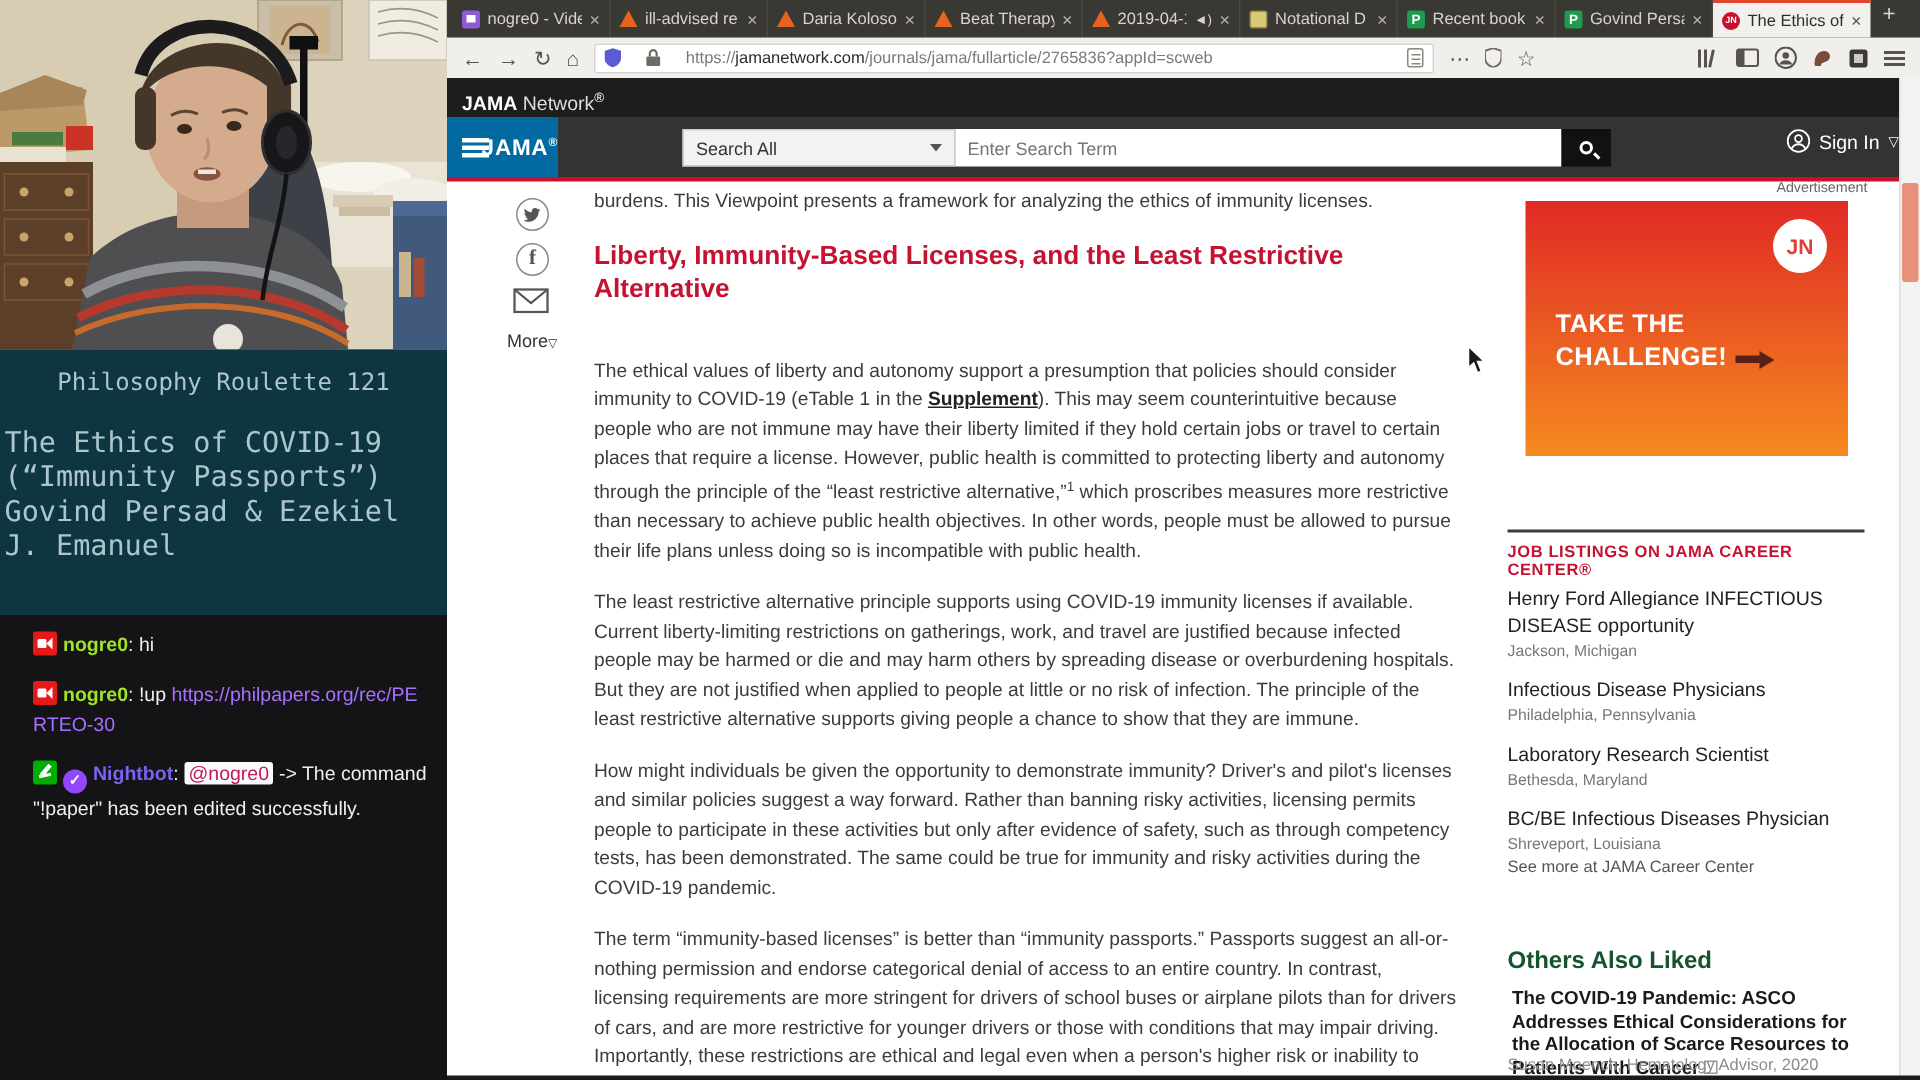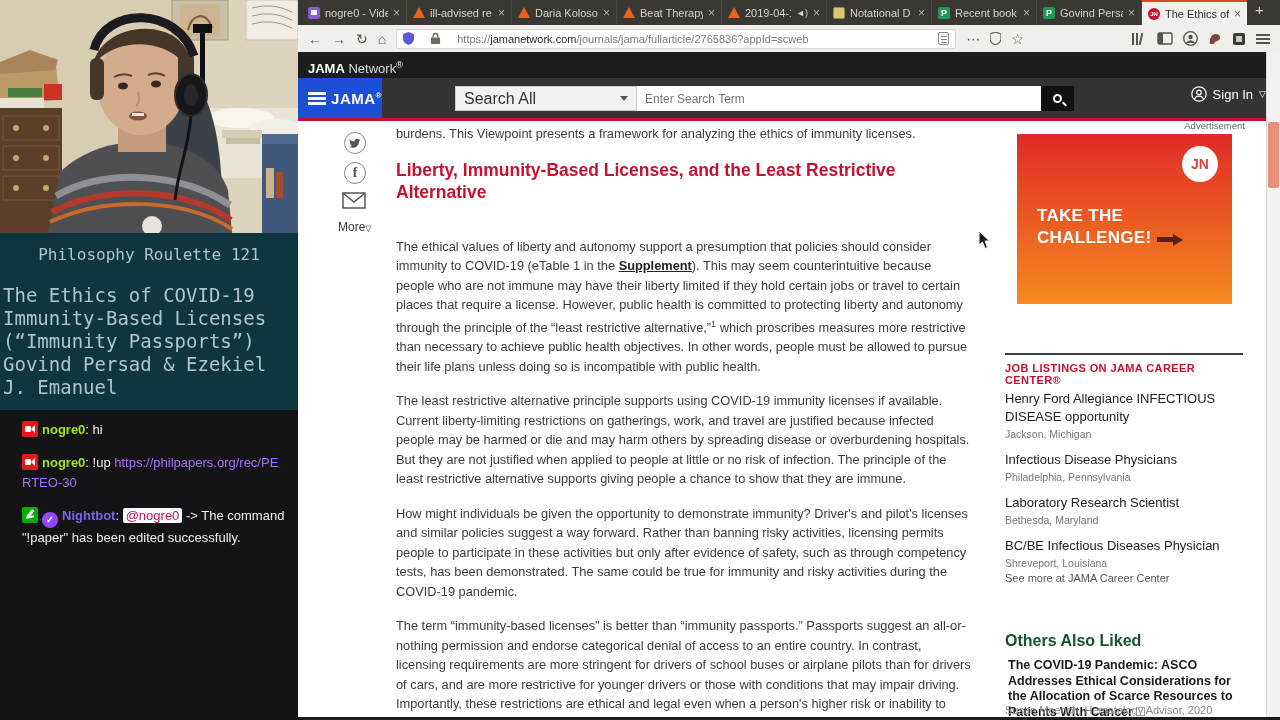--- a/index.html
+++ b/index.html
@@ -65,26 +65,26 @@
   .shield { width:11px; height:13px; }
   .hamb { width:14px; height:10px; position:relative; }
   .hamb::before { content:""; position:absolute; left:0; top:0; width:14px; height:2px; background:#57534e; box-shadow:0 4px 0 #57534e, 0 8px 0 #57534e; }
 
   
   #page { left:298px; top:52px; width:982px; height:668px; background:#fff; overflow:hidden; }
   #jama-topbar { left:0; top:0; width:982px; height:26px; background:#1d1d1d; color:#fff;
                  font-size:13px; line-height:26px; padding-left:10px; }
   #jama-topbar b { font-weight:bold; } #jama-topbar .rest { color:#ddd; font-weight:normal; }
   #jama-navrow { left:0; top:26px; width:982px; height:40px; background:#353331; }
-  #jama-logo { left:0; top:26px; width:84px; height:40px; background:#1d4ed8; color:#fff; display:flex; align-items:center; gap:8px; padding-left:10px; }
+  #jama-logo { left:0; top:26px; width:74px; height:40px; background:#0369a1; color:#fff; display:flex; align-items:center; gap:8px; padding-left:10px; }
   #jama-logo .bars { width:18px; height:12px; position:relative; }
   #jama-logo .bars::before { content:""; position:absolute; left:0; top:0; width:18px; height:2.5px; background:#fff; box-shadow:0 5px 0 #fff, 0 10px 0 #fff; }
   #jama-logo .wordmark { font-weight:bold; font-size:15px; letter-spacing:.5px; }
   #search-scope { left:157px; top:34px; width:182px; height:25px; background:#f2f2f2; border:1px solid #ccc;
-                  font-size:16px; color:#333; display:flex; align-items:center; justify-content:space-between; padding:0 8px; }
+                  font-size:12px; color:#333; display:flex; align-items:center; justify-content:space-between; padding:0 8px; }
   .caret-dn { width:0; height:0; border-left:4px solid transparent; border-right:4px solid transparent; border-top:5px solid #555; }
   #search-input { left:339px; top:34px; width:404px; height:25px; border:none; background:#fff; font-size:12px; padding:0 8px;
                   font-family:"Liberation Sans",sans-serif; color:#1d4ed8; }
   #search-btn { left:743px; top:34px; width:33px; height:25px; background:#111; display:flex; align-items:center; justify-content:center; }
   .mag { width:9px; height:9px; border:2px solid #fff; border-radius:50%; position:relative; }
   .mag::after { content:""; position:absolute; left:7px; top:7px; width:5px; height:2px; background:#fff; transform:rotate(45deg); }
   #signin { right:14px; top:34px; color:#fff; font-size:13px; display:flex; align-items:center; gap:6px; }
   #redline { left:0; top:66px; width:982px; height:3px; background:#c8102e; }
 
   
@@ -201,21 +201,20 @@
     <ellipse cx="191" cy="95" rx="7" ry="11" fill="#26262c"></ellipse>
     <path d="M191 116 C188 150 178 170 175 200" stroke="#131315" stroke-width="3" fill="none"></path>
     <circle cx="152" cy="226" r="10" fill="#e8e4da"></circle>
   </svg>
 </div>
 
 <div class="abs" id="stream-title">
   <span class="show">Philosophy Roulette 121</span>
   <span class="ep-wrap">
     <span class="ep">The Ethics of COVID-19</span>
-    <span class="ep">Immunity-Based Licenses</span>
     <span class="ep">(“Immunity Passports”)</span>
     <span class="ep">Govind Persad &amp; Ezekiel</span>
     <span class="ep">J. Emanuel</span>
   </span>
 </div>
 
 <div class="abs" id="chat">
 
   <div class="chat-msg">
     <span class="badge badge-broadcaster"></span><span class="uname uname-green">nogre0</span><span>:</span>

